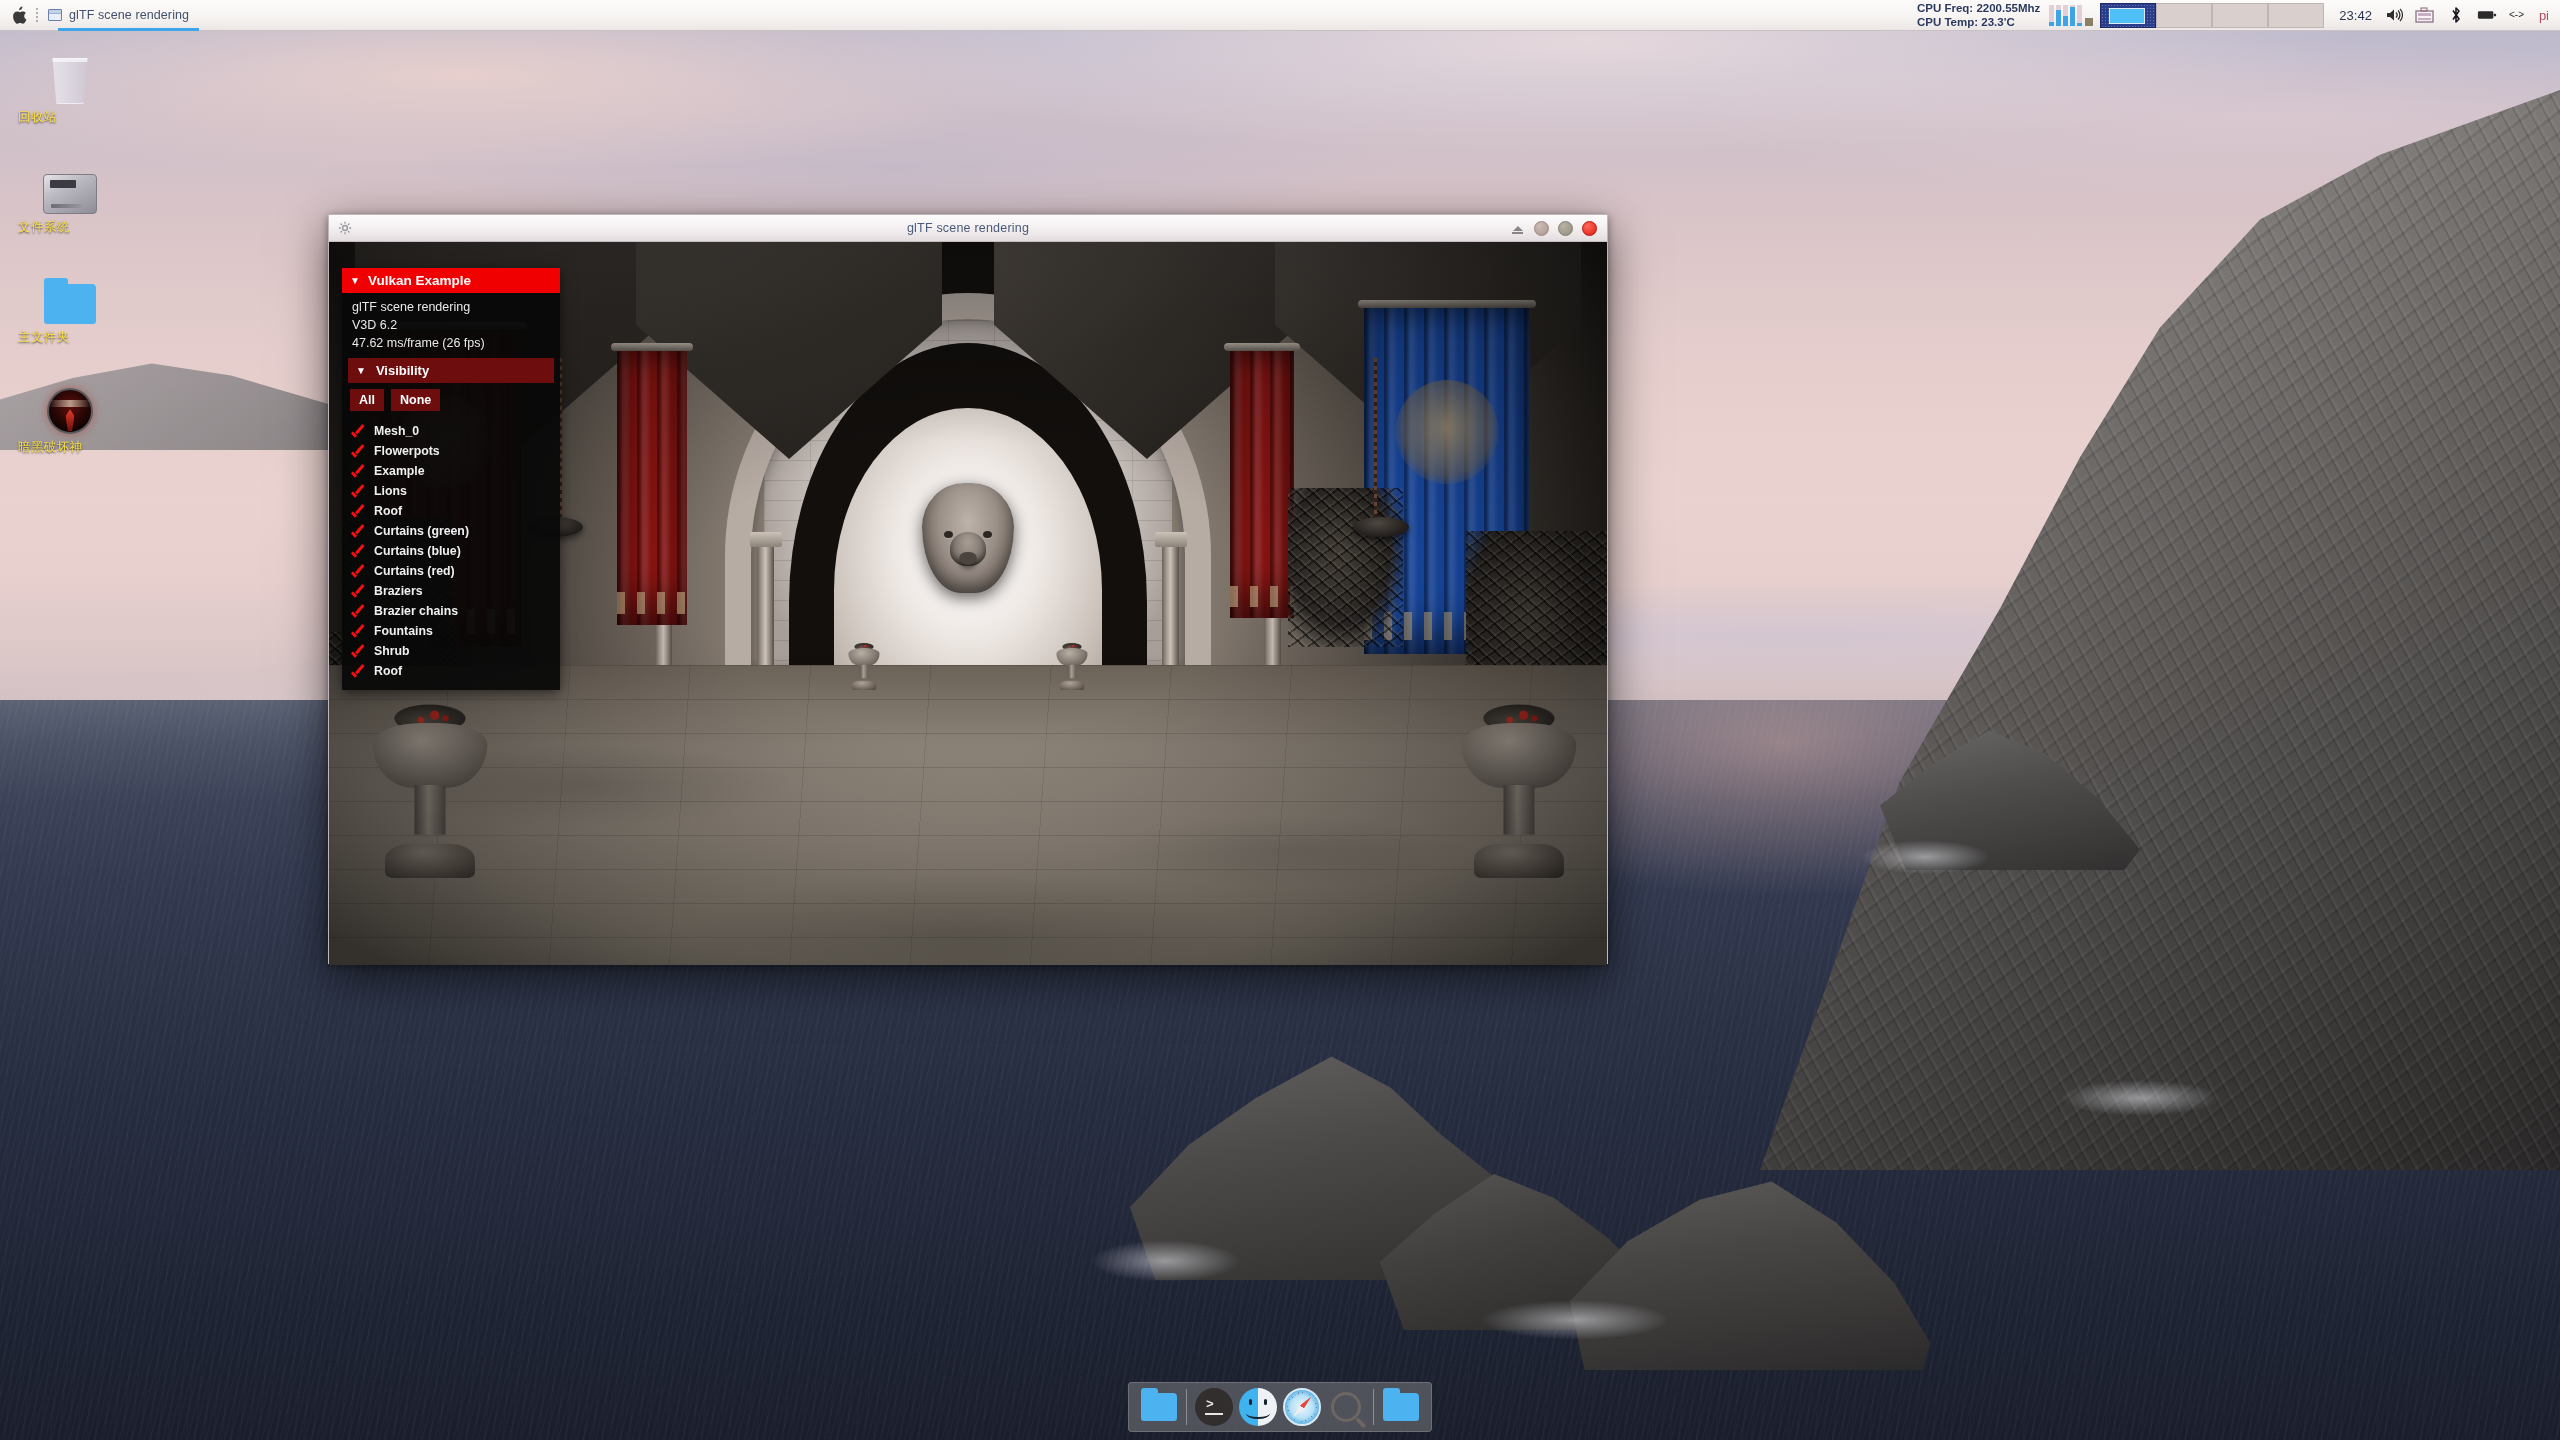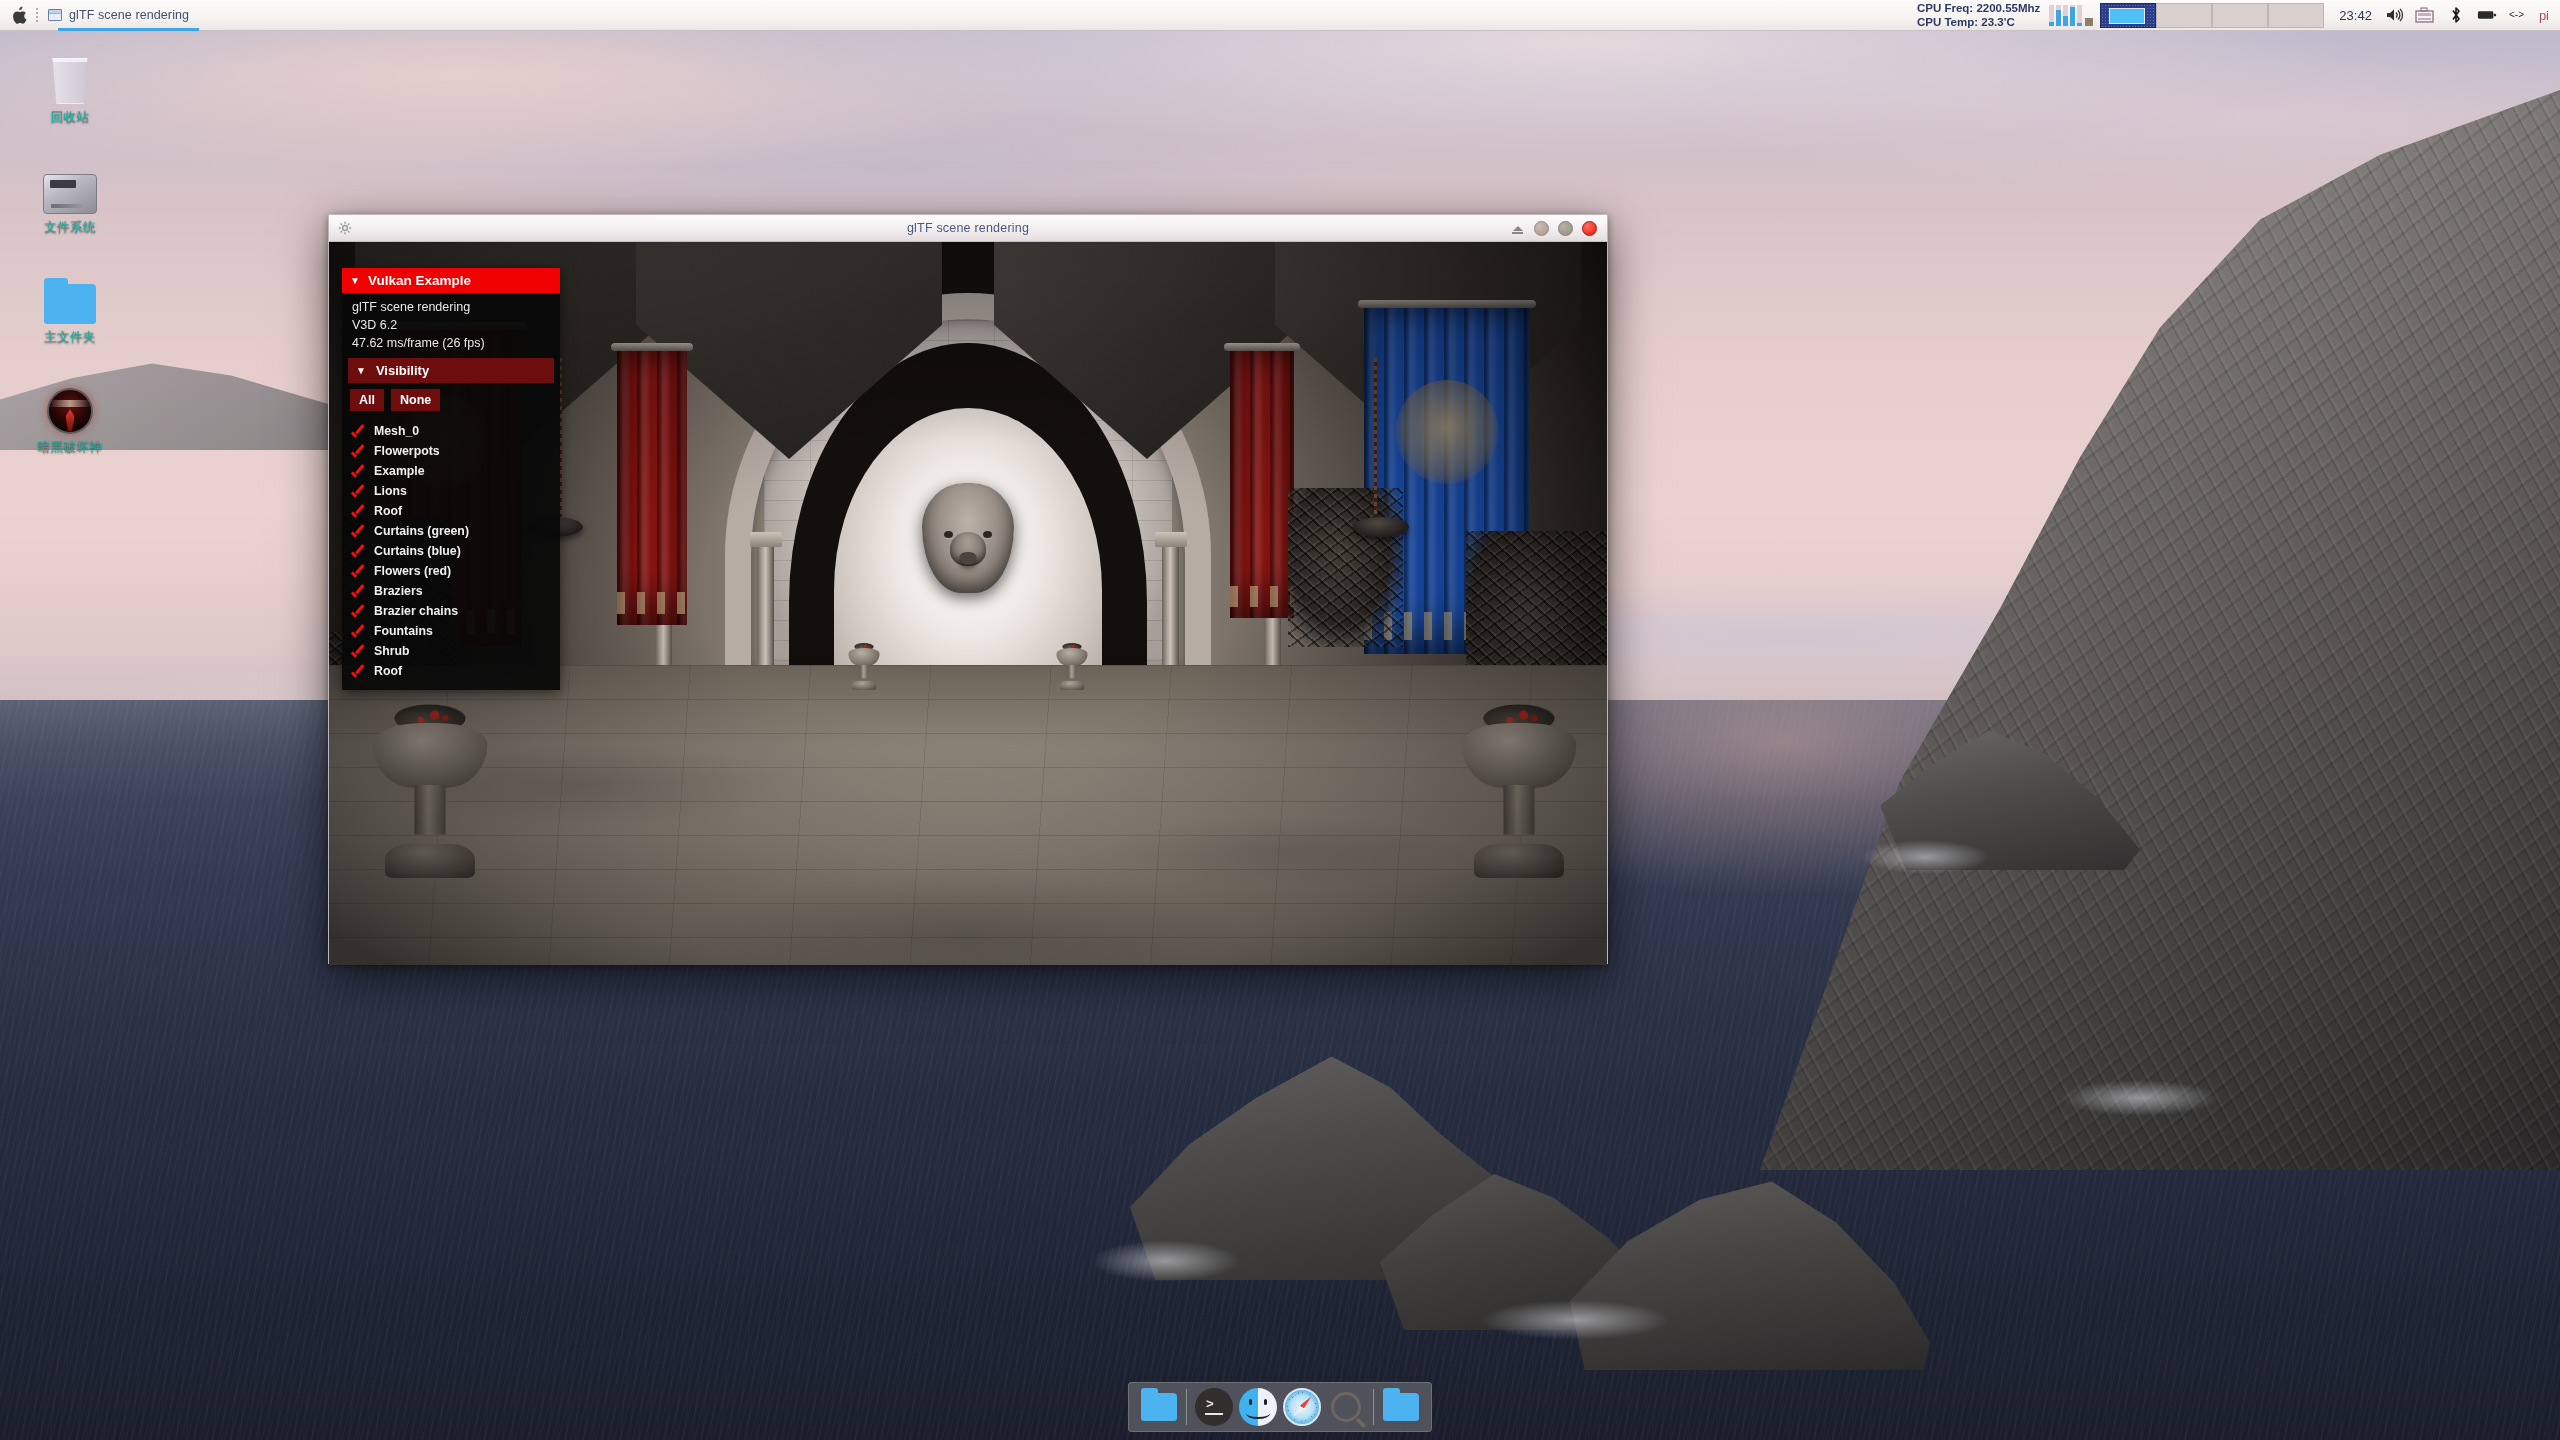--- a/index.html
+++ b/index.html
@@ -168,22 +168,22 @@
     position:absolute; left:8px; top:4px; width:36px; height:16px;
     background:#4ec0f5; border:1px solid #dfe9f5;
   }
   .clock { font-size:13px; color:#2d3550; padding:0 12px; white-space:nowrap; font-weight:normal; }
   .tray { display:flex; align-items:center; gap:11px; padding-right:7px; }
   .tray .tray-ico { display:flex; align-items:center; justify-content:center; width:20px; height:20px; }
   .tray .user { font-size:13px; color:#b04a5a; padding-right:4px; }
 
   
   .desk-icon {
-    position:absolute; width:104px; text-align:center; z-index:5;
-    font-size:12.5px; color:#14b8a6; cursor:default;
+    position:absolute; width:104px; text-align:left; z-index:5;
+    font-size:12.5px; color:#fde047; cursor:default;
   }
   .desk-icon .ico { height:56px; display:flex; align-items:flex-end; justify-content:center; }
   .desk-icon .lbl { margin-top:5px; text-shadow:0 1px 2px rgba(0,0,0,.75); letter-spacing:.4px; }
 
   .trash-can {
     width:38px; height:46px;
     background:linear-gradient(to right, rgba(250,248,250,.55), rgba(226,222,232,.85) 30%, rgba(205,200,214,.7));
     border:1.5px solid rgba(244,242,248,.8);
     border-radius:3px 3px 8px 8px; position:relative;
     clip-path:polygon(4% 0%, 96% 0%, 86% 100%, 14% 100%);
@@ -845,21 +845,21 @@
         <div class="vk-item">
           <span class="vk-check"></span>
           <span>Curtains (green)</span>
         </div>
         <div class="vk-item">
           <span class="vk-check"></span>
           <span>Curtains (blue)</span>
         </div>
         <div class="vk-item">
           <span class="vk-check"></span>
-          <span>Flowers (red)</span>
+          <span>Curtains (red)</span>
         </div>
         <div class="vk-item">
           <span class="vk-check"></span>
           <span>Braziers</span>
         </div>
         <div class="vk-item">
           <span class="vk-check"></span>
           <span>Brazier chains</span>
         </div>
         <div class="vk-item">

